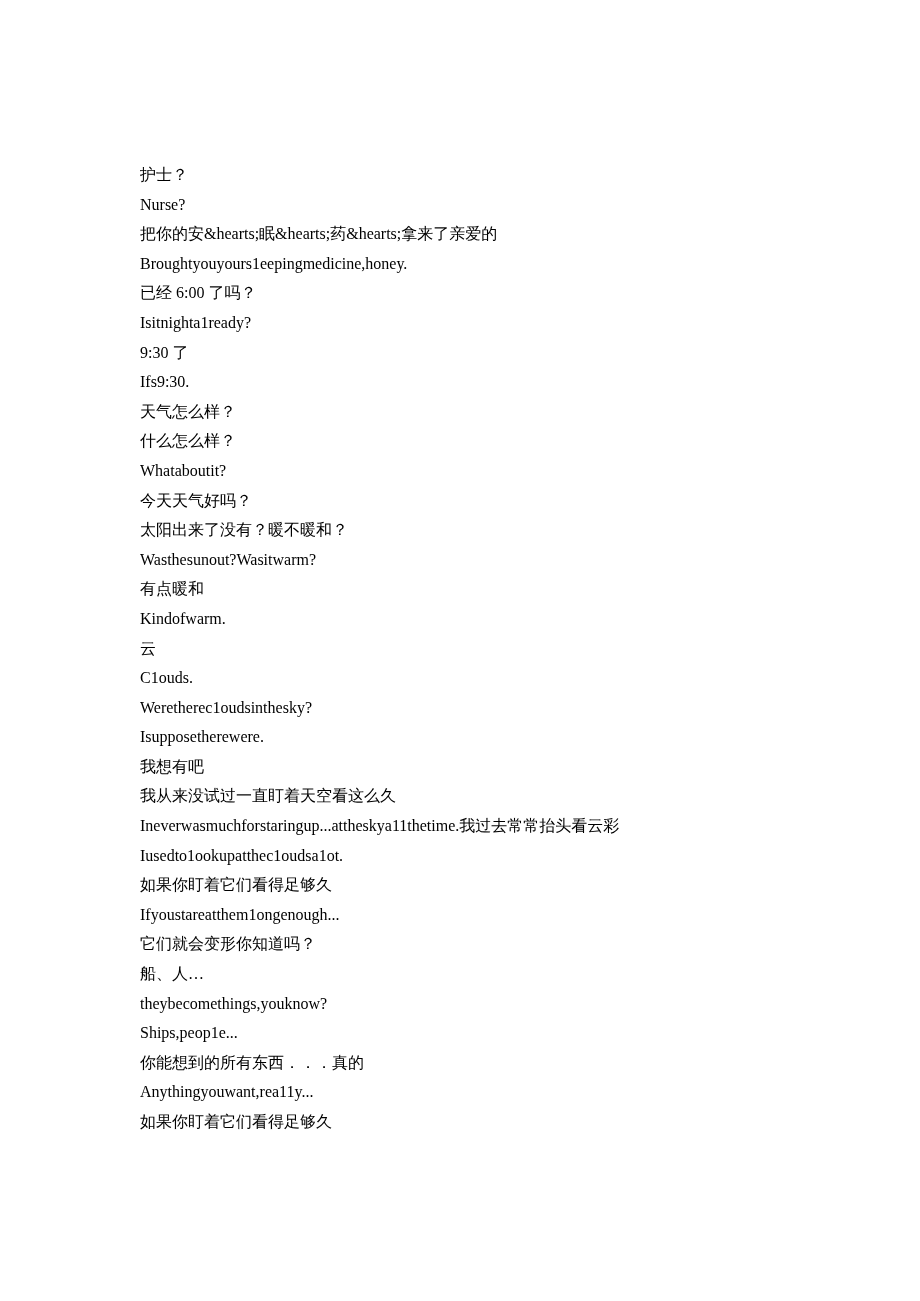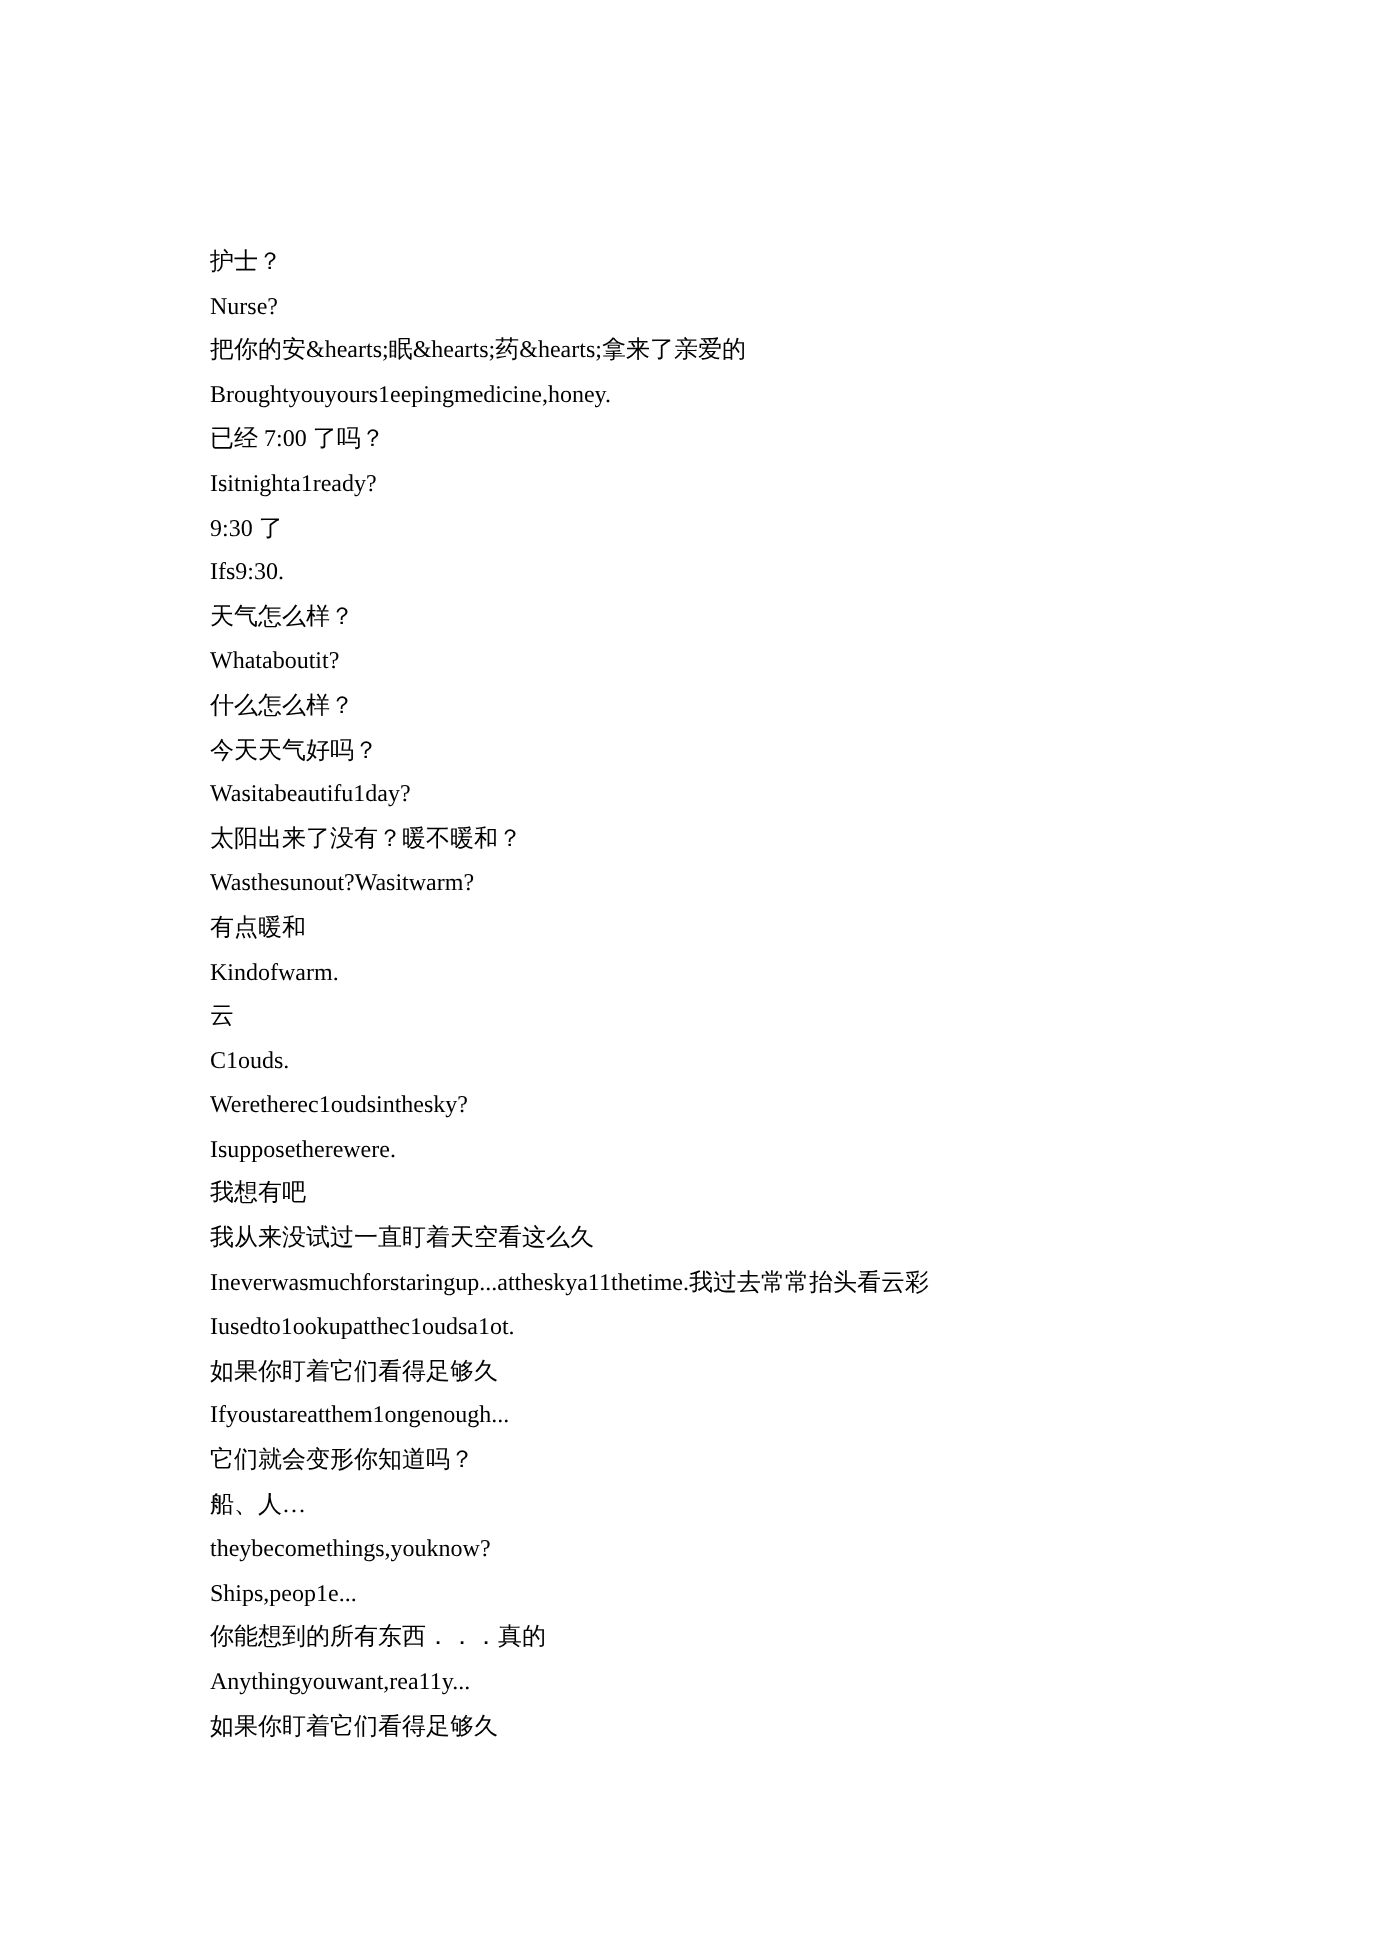--- a/index.html
+++ b/index.html
@@ -22,29 +22,28 @@
   }
 </style>
 </head>
 <body>
 
 <div class="page">
   <span class="line">护士？</span>
   <span class="line">Nurse?</span>
   <span class="line">把你的安&amp;hearts;眠&amp;hearts;药&amp;hearts;拿来了亲爱的</span>
   <span class="line">Broughtyouyours1eepingmedicine,honey.</span>
-  <span class="line">已经 7:00 了吗？</span>
+  <span class="line">已经 6:00 了吗？</span>
   <span class="line">Isitnighta1ready?</span>
   <span class="line">9:30 了</span>
   <span class="line">Ifs9:30.</span>
   <span class="line">天气怎么样？</span>
+  <span class="line">什么怎么样？</span>
   <span class="line">Whataboutit?</span>
-  <span class="line">什么怎么样？</span>
   <span class="line">今天天气好吗？</span>
-  <span class="line">Wasitabeautifu1day?</span>
   <span class="line">太阳出来了没有？暖不暖和？</span>
   <span class="line">Wasthesunout?Wasitwarm?</span>
   <span class="line">有点暖和</span>
   <span class="line">Kindofwarm.</span>
   <span class="line">云</span>
   <span class="line">C1ouds.</span>
   <span class="line">Weretherec1oudsinthesky?</span>
   <span class="line">Isupposetherewere.</span>
   <span class="line">我想有吧</span>
   <span class="line">我从来没试过一直盯着天空看这么久</span>

